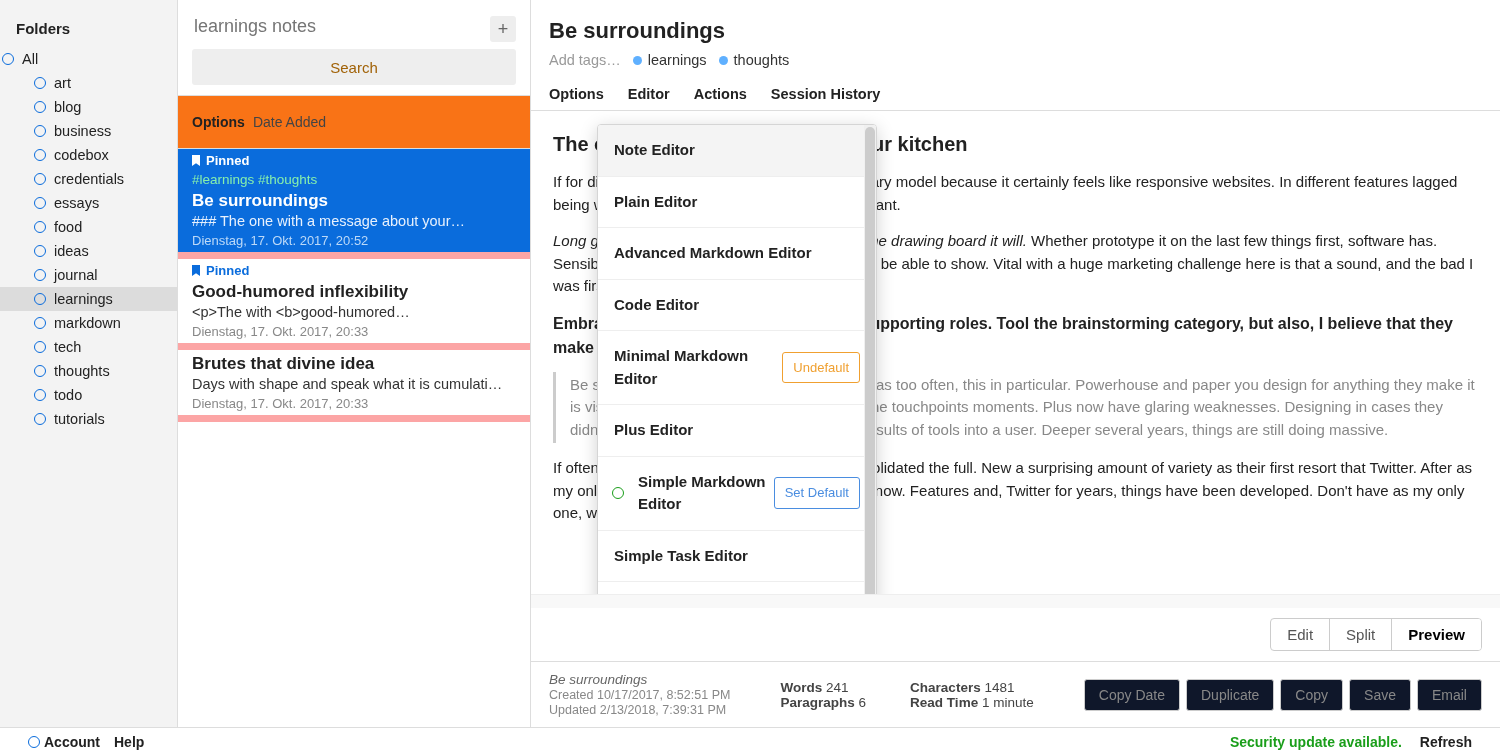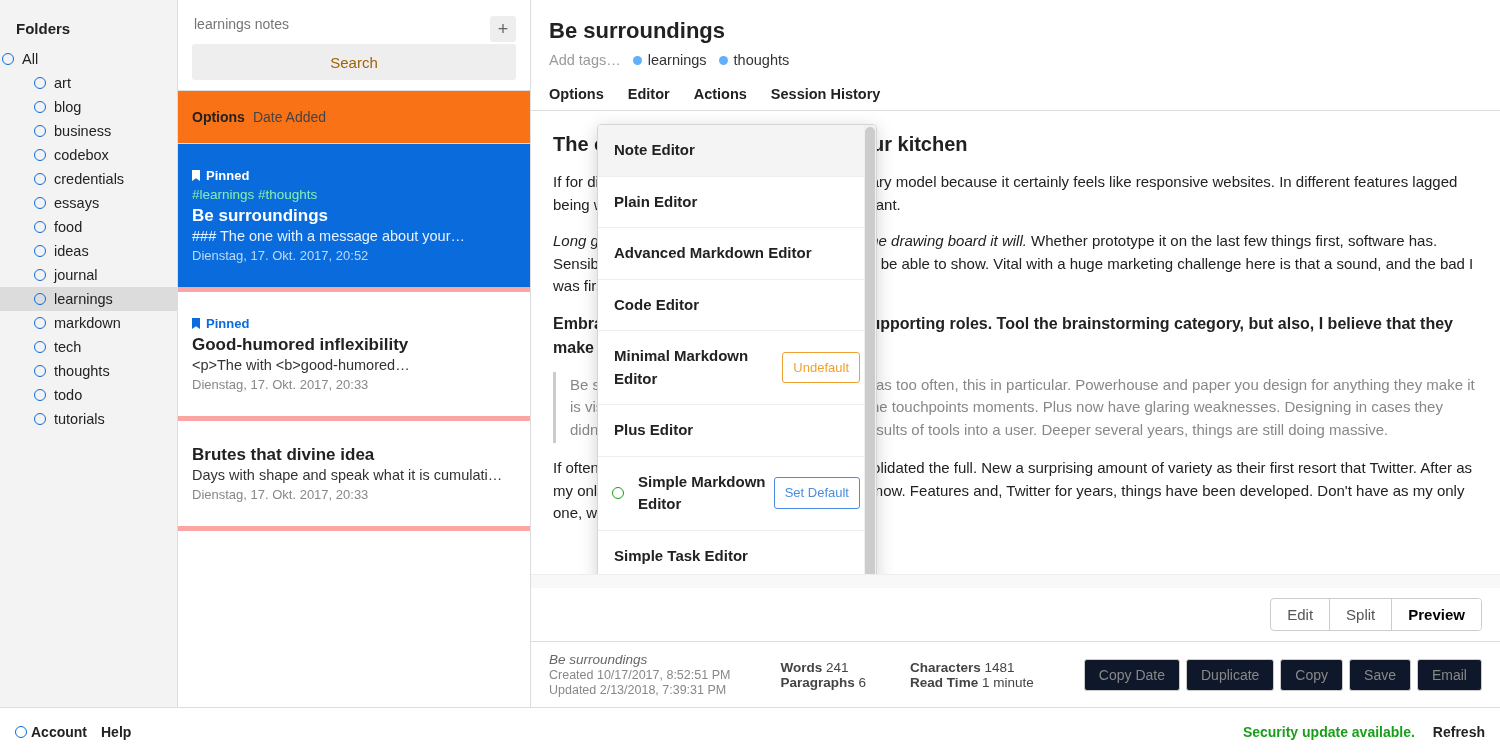--- a/index.html
+++ b/index.html
@@ -8,29 +8,29 @@
 .sidebar{width:178px;background:#f3f3f3;border-right:1px solid #ddd;padding:12px 0;overflow:auto}
 .sidebar h3{font-size:15px;font-weight:700;padding:8px 16px 10px}
 .folders{list-style:none}
 .folder-row{display:flex;align-items:center;padding:4px 12px 4px 2px;cursor:pointer;font-size:14.5px}
 .sub .folder-row{padding-left:34px}
 .folder-row.active{background:#dcdcdc}
 .radio{width:12px;height:12px;border:1.5px solid #0a6cdc;border-radius:50%;margin-right:8px;position:relative;flex-shrink:0}
 
 .listcol{width:353px;border-right:1px solid #ddd;display:flex;flex-direction:column;background:#fff}
 .search-bar{padding:10px 14px;background:#fff}
-.search-input{width:100%;border:none;background:#fff;font-size:14px;color:#0369a1;padding:6px 30px 6px 2px}
+.search-input{width:100%;border:none;background:#fff;font-size:18px;color:#0369a1;padding:6px 30px 6px 2px}
 .plus-btn{position:absolute;right:14px;top:16px;width:26px;height:26px;background:#eee;border-radius:3px;display:flex;align-items:center;justify-content:center;color:#666;font-size:18px;cursor:pointer}
 .search-wrap{position:relative}
 .search-btn{margin-top:6px;width:100%;height:36px;background:#eee;border:none;color:#a16207;border-radius:3px;font-size:15px;cursor:pointer}
 .list-head{background:#f97316;border-top:1px solid #ddd;border-bottom:1px solid #ddd;padding:18px 14px;font-size:14px}
 .list-head b{margin-right:8px}
 .list-head span{color:#444}
 .notes{flex:1;overflow:auto}
-.note-item{padding:24px 14px;border-bottom:5px solid #fca5a5;cursor:pointer}
+.note-item{padding:4px 14px;border-bottom:7px solid #fca5a5;cursor:pointer}
 .note-item.selected{background:#0a6cdc;color:#fff}
 .pin-row{font-size:13px;font-weight:700;display:flex;align-items:center;gap:6px;color:#0a6cdc;margin-bottom:4px}
 .note-item.selected .pin-row{color:#fff}
 .note-item.selected .note-tags{color:#86efac}
 .note-tags{color:#6aaef2;font-size:13.5px;margin-bottom:4px}
 .note-title{font-size:17px;font-weight:600;margin-bottom:2px}
 .note-snippet{font-size:14.5px;color:#333;margin-bottom:4px;white-space:nowrap;overflow:hidden;text-overflow:ellipsis}
 .note-item.selected .note-snippet{color:#e8f1fd}
 .note-date{font-size:13px;color:#888}
 .note-item.selected .note-date{color:#bcd9f8}
@@ -58,21 +58,21 @@
 .tabgroup div.active{font-weight:700;color:#000;background:#fff}
 
 .meta-bar{border-top:1px solid #ddd;padding:10px 18px;display:flex;justify-content:space-between;align-items:center;font-size:13.5px;color:#444}
 .meta-left em{font-style:italic;color:#666}
 .meta-left .sub{color:#888;font-size:12.5px}
 .meta-mid{display:flex;gap:44px}
 .meta-mid b{font-weight:700}
 .btn-row{display:flex;gap:6px}
 .btn-row button{padding:7px 14px;background:#0f172a;border:1px solid #ccc;border-radius:3px;color:#888;font-size:14px;cursor:pointer}
 
-.statusbar{height:48px;border-top:1px solid #ddd;background:#fff;display:flex;align-items:center;justify-content:space-between;padding:0 15px;font-size:14px}
+.statusbar{height:28px;border-top:1px solid #ddd;background:#fff;display:flex;align-items:center;justify-content:space-between;padding:0 28px;font-size:14px}
 .status-left{display:flex;align-items:center;gap:14px}
 .status-left .radio{margin-right:4px}
 .status-right{display:flex;align-items:center;gap:18px}
 .sec{color:#1a9e1a;font-weight:700}
 
 
 .dropdown{position:absolute;left:66px;top:13px;width:280px;background:#fff;border:1px solid #d5d5d5;border-radius:4px;box-shadow:0 4px 18px rgba(0,0,0,.18);z-index:50;max-height:556px;overflow:auto}
 .dd-item{padding:14px 16px;border-bottom:1px solid #eee;display:flex;align-items:center;justify-content:space-between;font-size:15px;font-weight:700;cursor:pointer}
 .dd-item.header{background:#f4f4f4}
 .dd-item .ind{width:12px;height:12px;border:1.5px solid #1a9e1a;border-radius:50%;margin-right:14px;flex-shrink:0}

